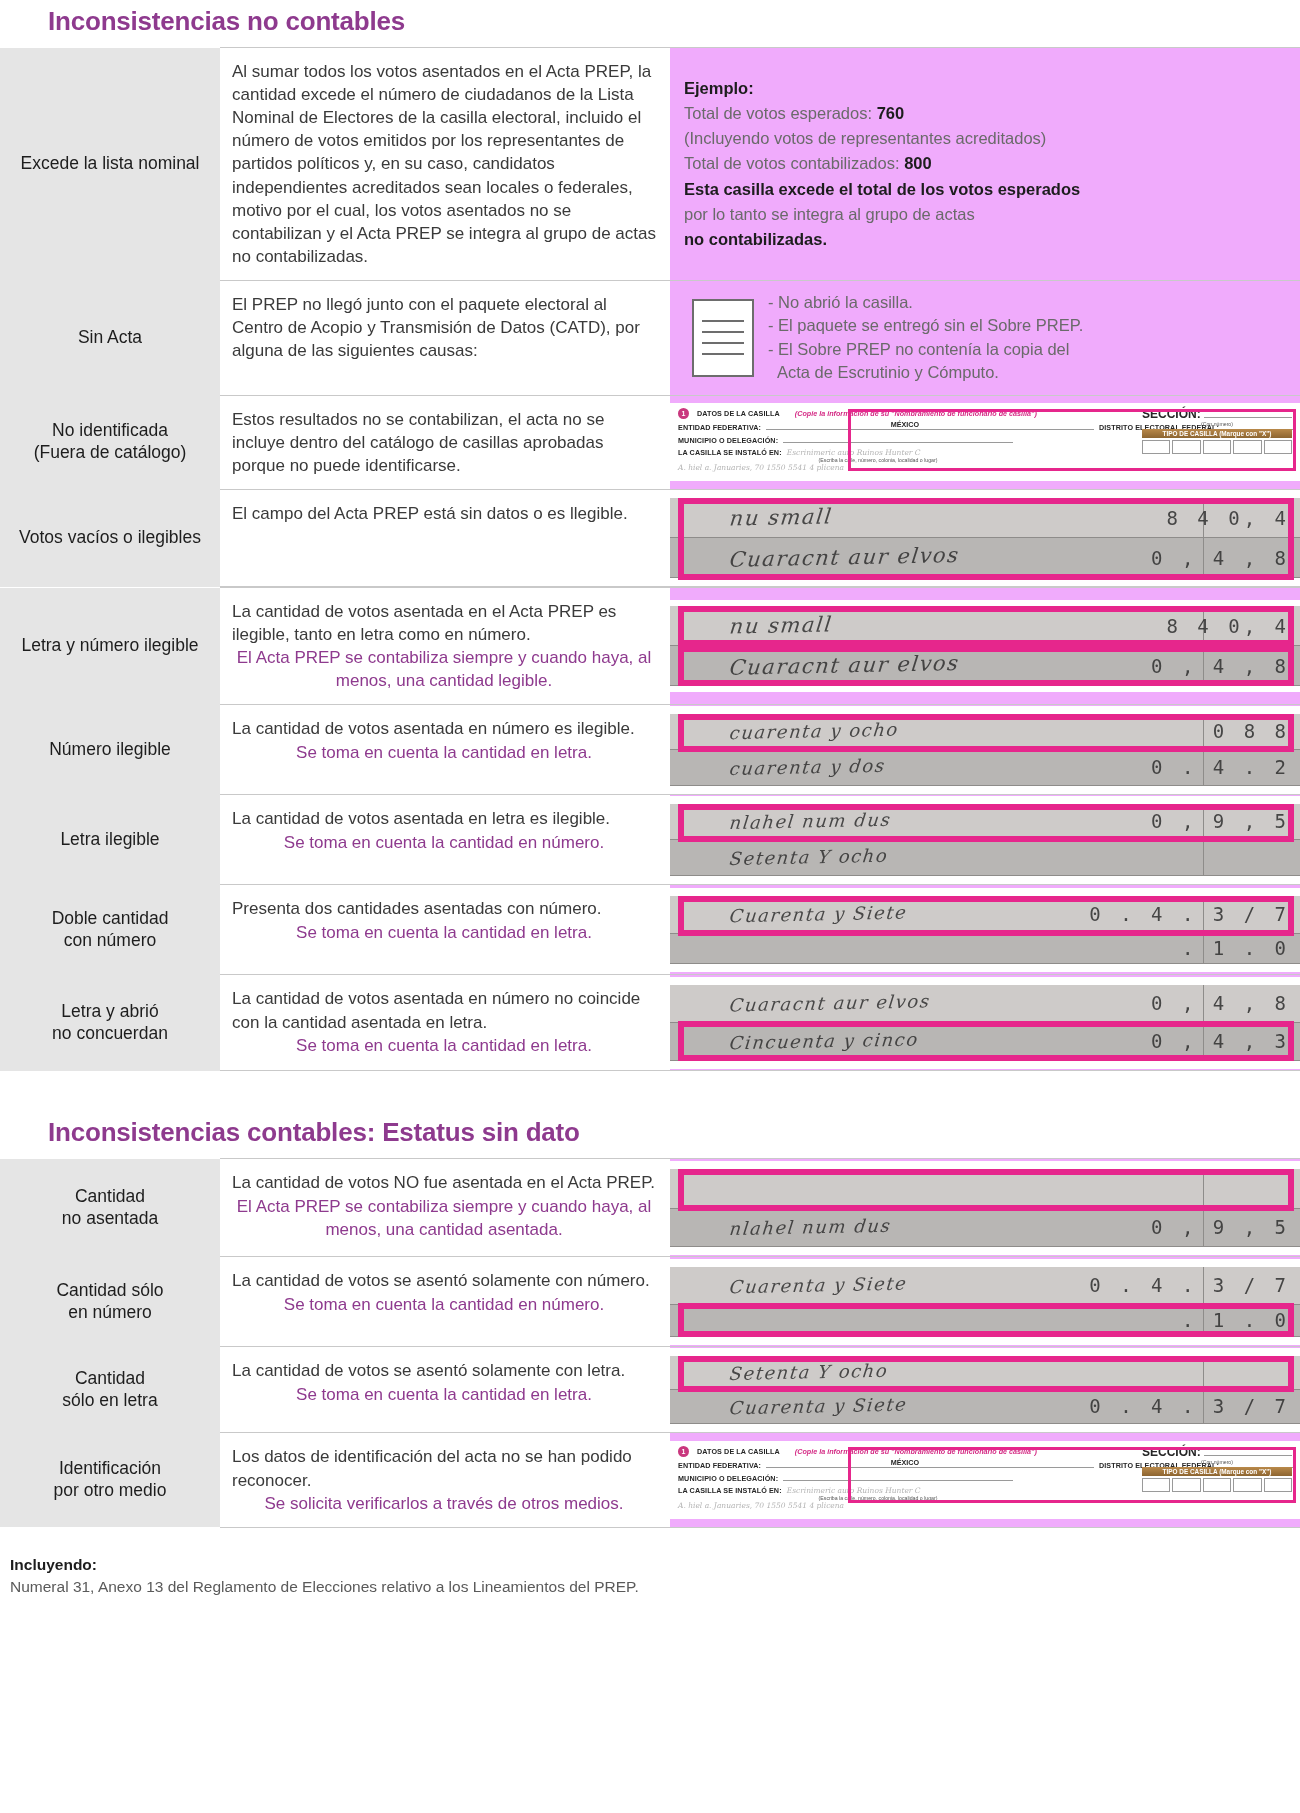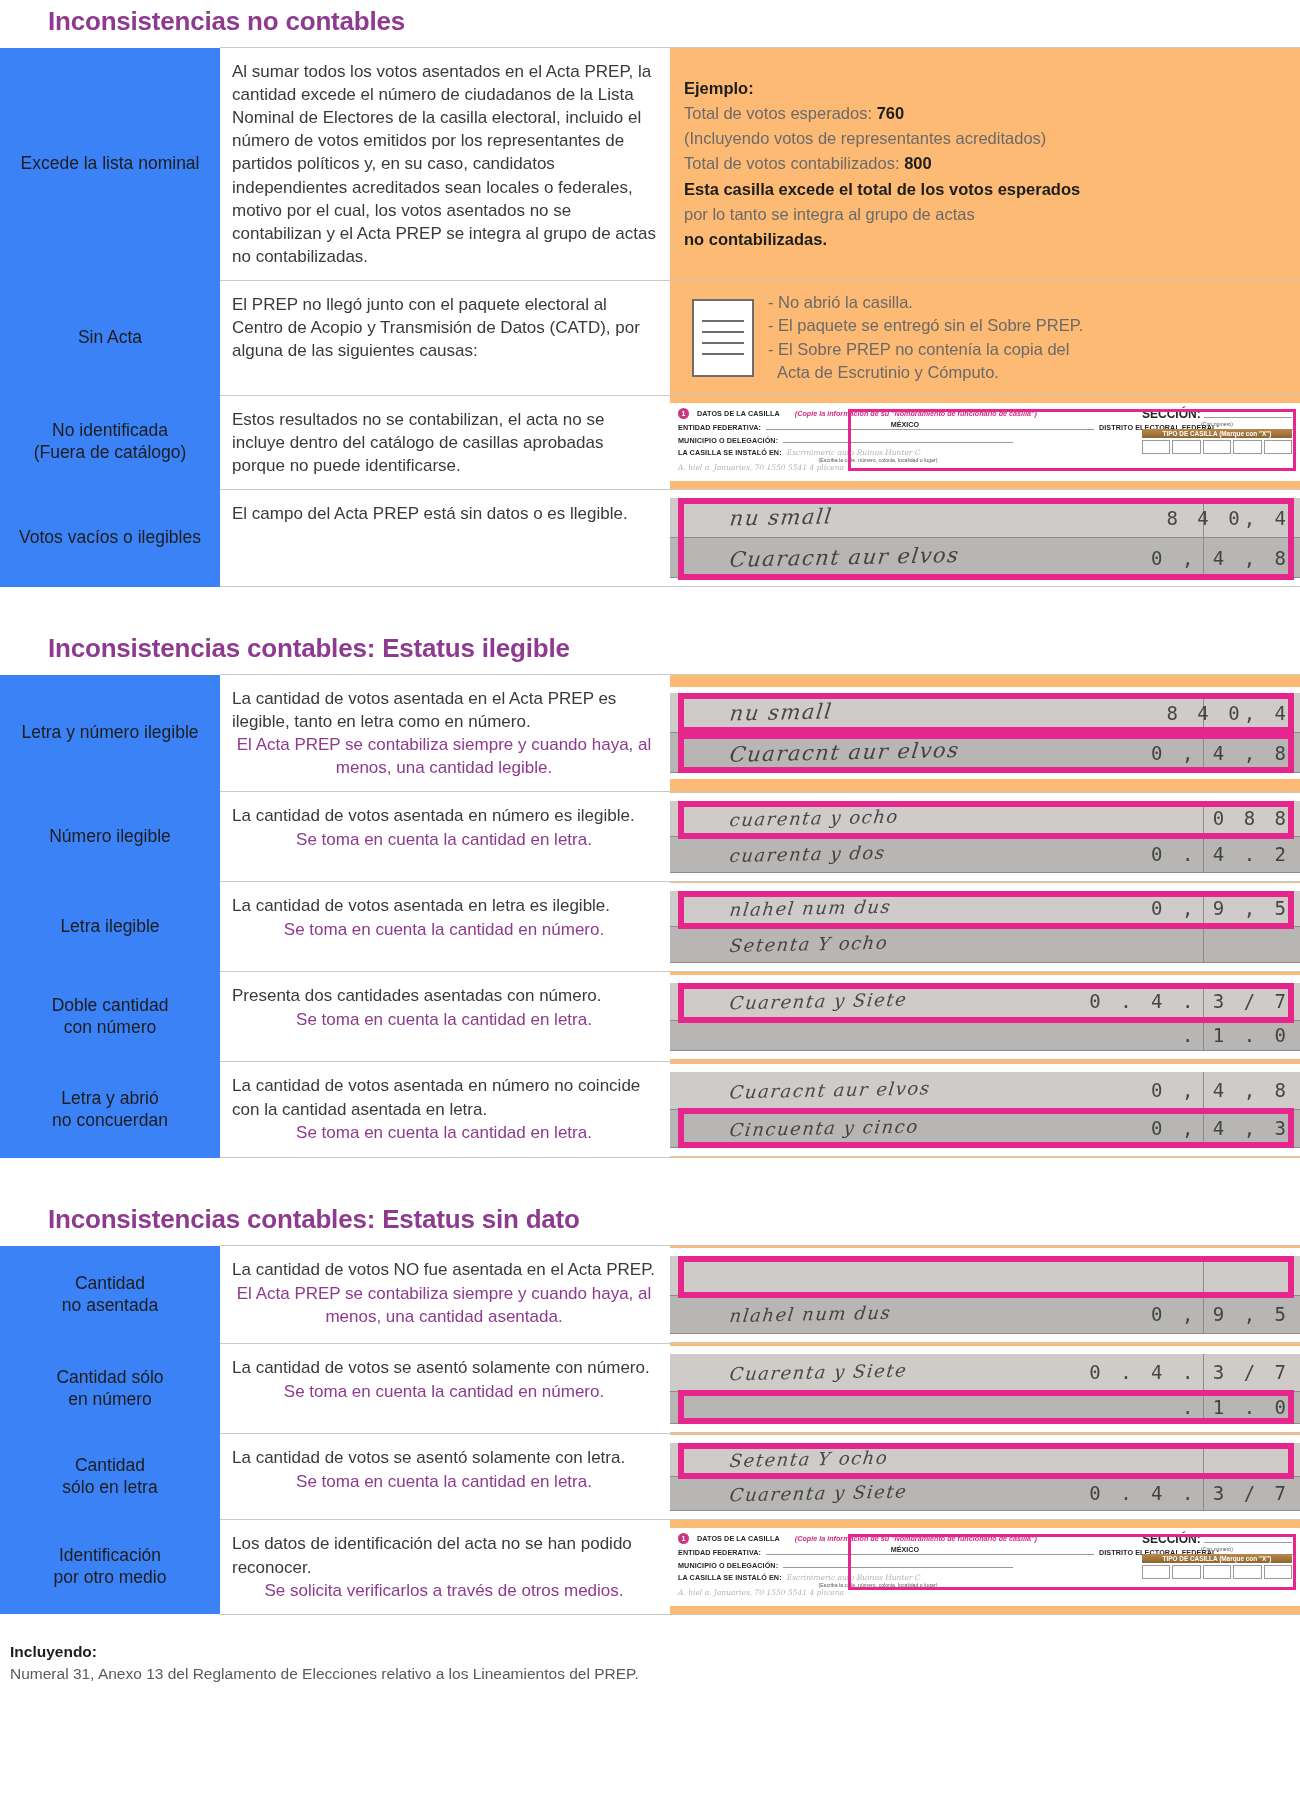--- a/index.html
+++ b/index.html
@@ -25,41 +25,41 @@
 
   
   table.grid {
     border-collapse: collapse;
     width: 1300px;
     table-layout: fixed;
   }
   table.grid tr { vertical-align: top; }
   td.label-cell {
     width: 220px;
-    background: #3b82f6;
+    background: #e5e5e5;
     color: #1d1d1d;
     font-size: 17.5px;
     text-align: center;
     vertical-align: middle;
     padding: 2px 12px;
     line-height: 1.25;
     border: none;
   }
   td.desc-cell {
     width: 450px;
     background: #ffffff;
     padding: 12px 14px 12px 12px;
     font-size: 17px;
     color: #3a3a3a;
     line-height: 1.36;
     border-top: 1px solid #c9c9c9;
     border-bottom: 1px solid #c9c9c9;
   }
   td.media-cell {
-    background: #fdba74;
+    background: #f0abfc;
     padding: 0;
     vertical-align: middle;
     border-top: 1px solid #c9c9c9;
     border-bottom: 1px solid #c9c9c9;
     position: relative;
     overflow: hidden;
   }
   table.grid tr + tr td.desc-cell,
   table.grid tr + tr td.media-cell { border-top: none; }
 
@@ -293,21 +293,20 @@
             <span class="colsep"></span>
             <span class="digits">0 , 4 , 8</span>
           </div>
           <div class="hl" style="left:8px;top:8px;right:6px;height:82px"></div>
         </div>
       </td>
     </tr>
   </tbody>
     </table>
 
-  <div class="section-title sec2">Inconsistencias contables: Estatus ilegible</div>
 
   <table class="grid">
 
     <tbody>
         <tr>
       <td class="label-cell" style="height:98px">Letra y número ilegible</td>
       <td class="desc-cell">
         <span>La cantidad de votos asentada en el Acta PREP es ilegible, tanto en letra como en número.</span>
         <span class="purple pline">El Acta PREP se contabiliza siempre y cuando haya, al menos, una cantidad legible.</span>
       </td>

